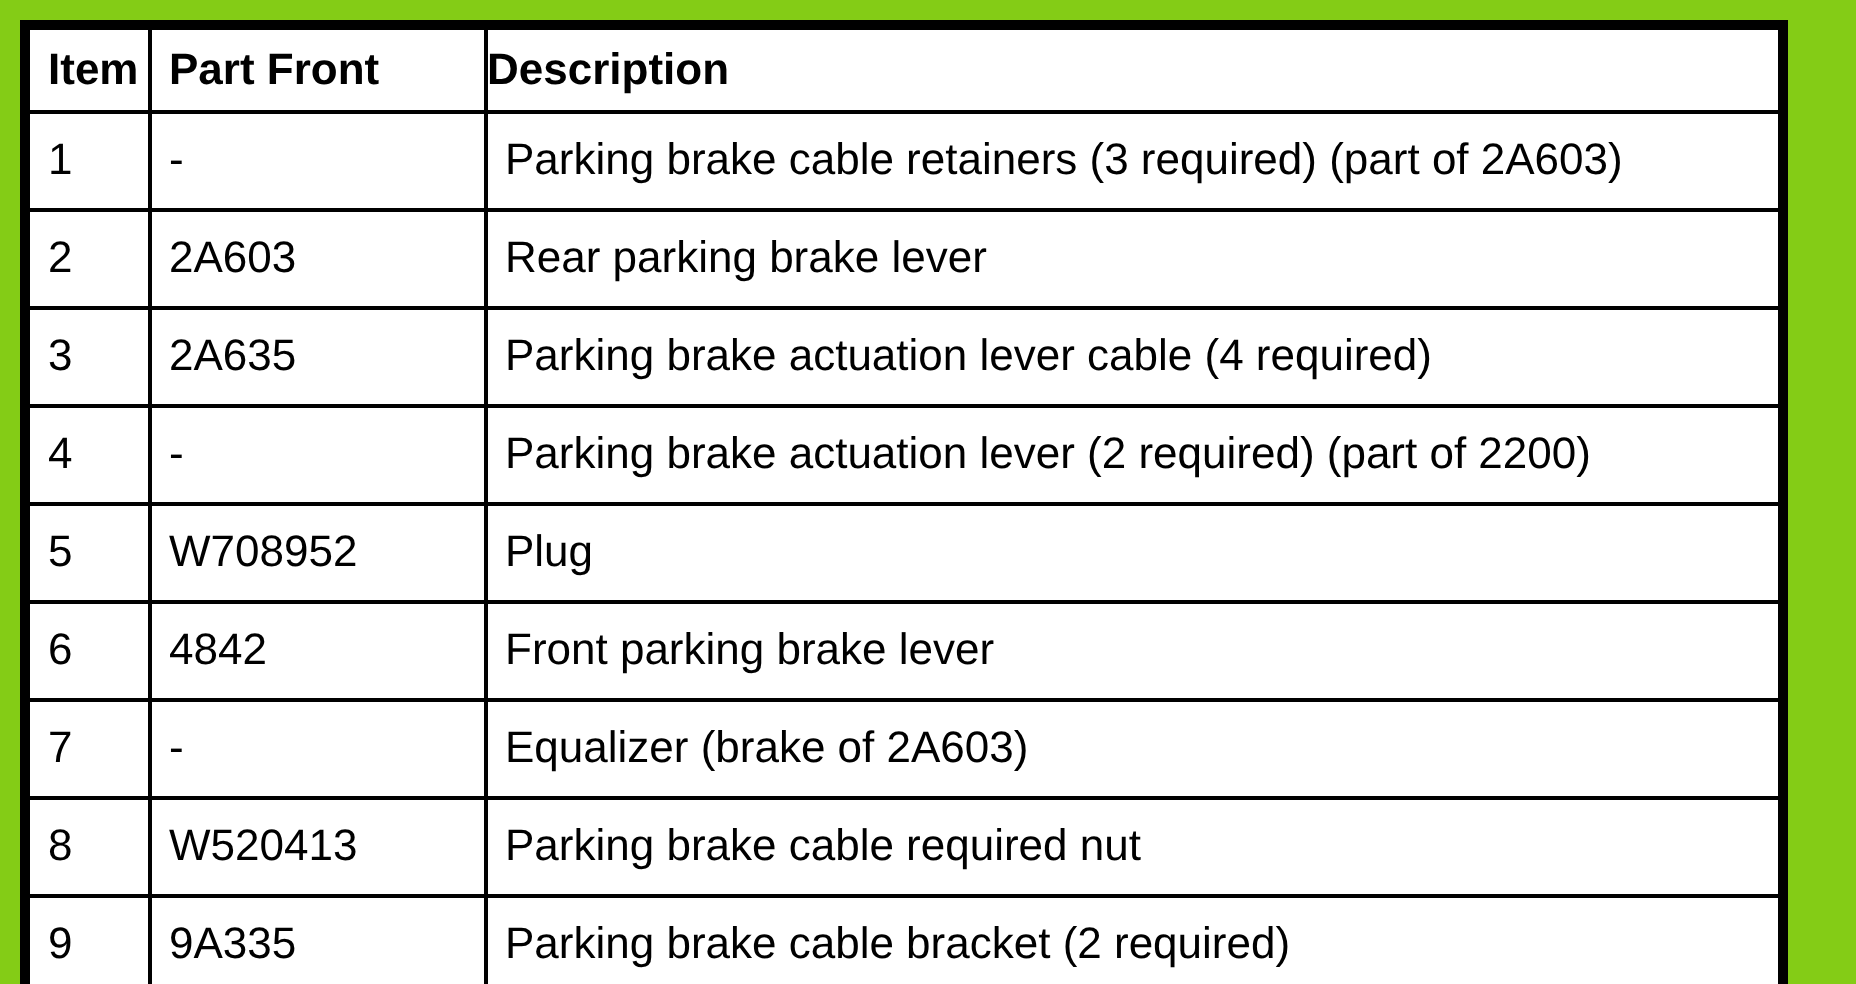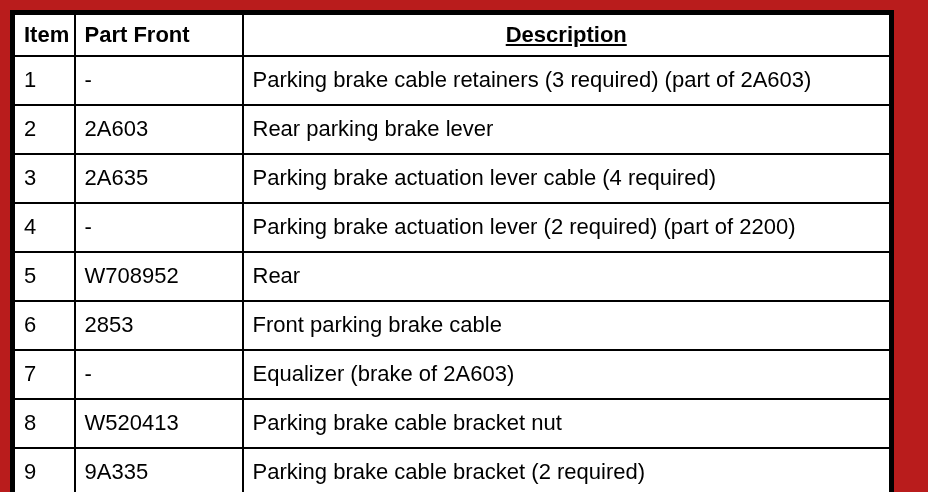--- a/index.html
+++ b/index.html
@@ -8,21 +8,21 @@
     background: #ffffff;
     width: 928px;
     height: 492px;
     font-family: "Liberation Sans", sans-serif;
     color: #000000;
   }
   .page {
     position: relative;
     width: 928px;
     height: 492px;
-    background: #b91c1c;
+    background: #84cc16;
   }
   table.parts-table {
     position: absolute;
     left: 10px;
     top: 10px;
     width: 884px;
     height: 474px;
     border-collapse: collapse;
     table-layout: fixed;
     background: #ffffff;
@@ -42,23 +42,21 @@
     vertical-align: middle;
     white-space: nowrap;
     overflow: hidden;
   }
   thead th {
     font-weight: bold;
     text-align: left;
     height: 40px;
   }
   thead th.desc-header {
-    text-align: center;
     padding-left: 0;
-    text-decoration: underline;
   }
   tbody td {
     font-weight: normal;
     height: 47px;
   }
   col.col-item { width: 62px; }
   col.col-part { width: 168px; }
 </style>
 </head>
 <body>
@@ -94,36 +92,36 @@
         <td>Parking brake actuation lever cable (4 required)</td>
       </tr>
       <tr>
         <td>4</td>
         <td>-</td>
         <td>Parking brake actuation lever (2 required) (part of 2200)</td>
       </tr>
       <tr>
         <td>5</td>
         <td>W708952</td>
-        <td>Rear</td>
+        <td>Plug</td>
       </tr>
       <tr>
         <td>6</td>
-        <td>2853</td>
-        <td>Front parking brake cable</td>
+        <td>4842</td>
+        <td>Front parking brake lever</td>
       </tr>
       <tr>
         <td>7</td>
         <td>-</td>
         <td>Equalizer (brake of 2A603)</td>
       </tr>
       <tr>
         <td>8</td>
         <td>W520413</td>
-        <td>Parking brake cable bracket nut</td>
+        <td>Parking brake cable required nut</td>
       </tr>
       <tr>
         <td>9</td>
         <td>9A335</td>
         <td>Parking brake cable bracket (2 required)</td>
       </tr>
     </tbody>
   </table>
 </div>
 

